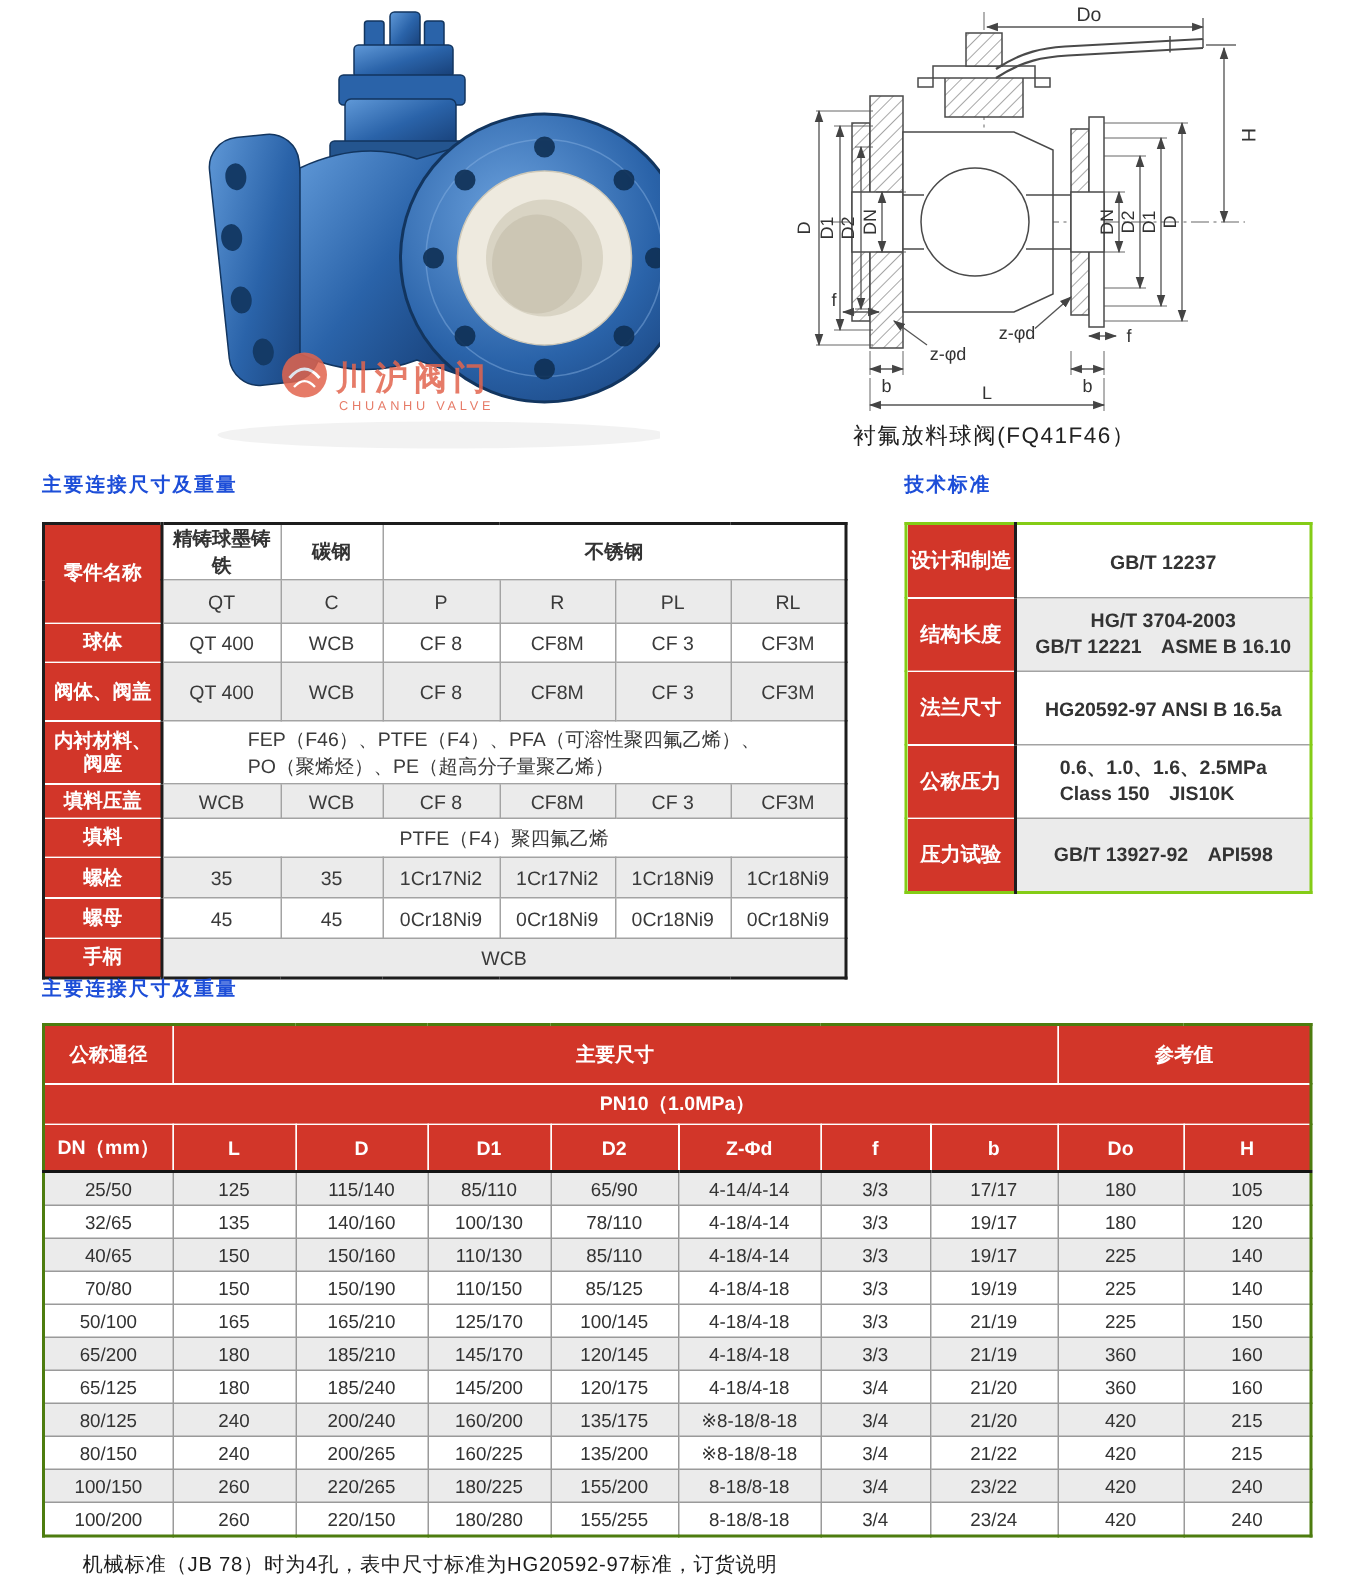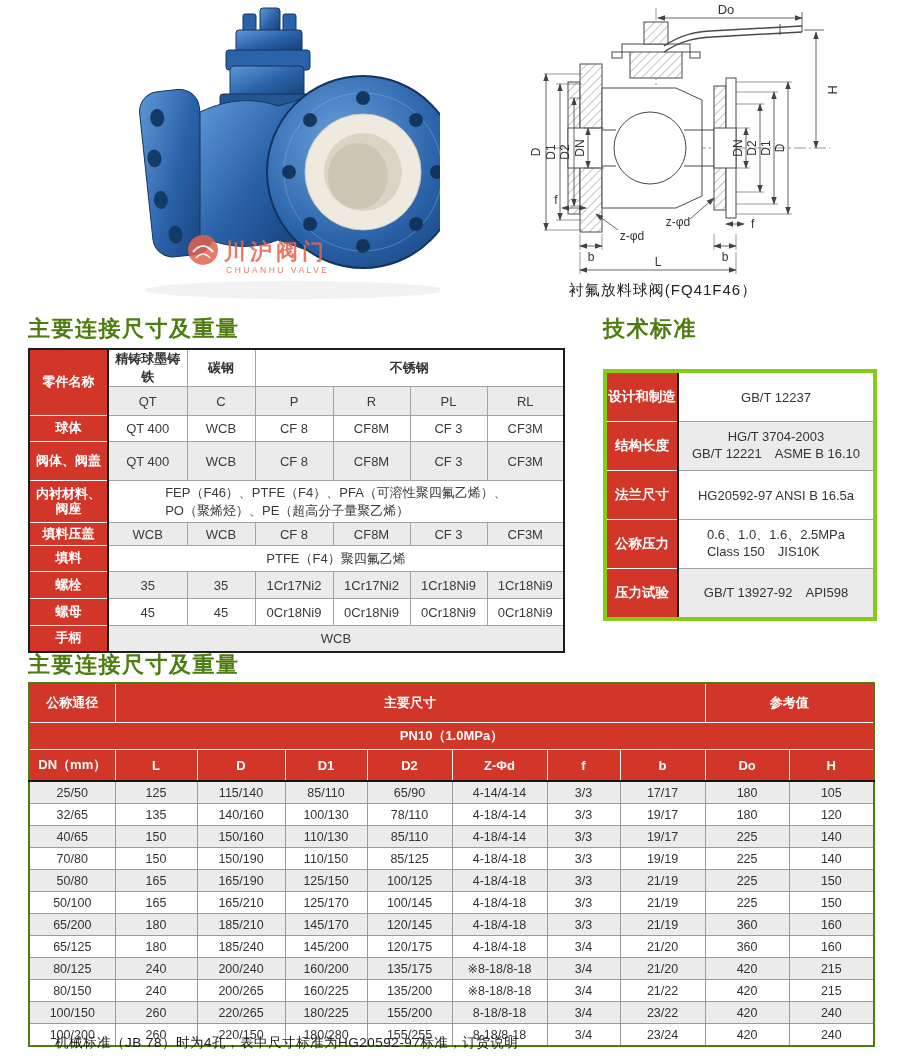--- a/index.html
+++ b/index.html
@@ -1,32 +1,32 @@
 <!DOCTYPE html>
 <html><head>
 <meta charset="utf-8">
 <style>
   html,body{margin:0;padding:0;background:#fff;}
   .page{position:relative;width:900px;height:1064px;background:#fff;overflow:hidden;
         font-family:"Liberation Sans","DejaVu Sans",sans-serif;}
-  .sec-title{position:absolute;font-size:22px;font-weight:bold;color:#4d7c0f;letter-spacing:1.5px;}
+  .sec-title{position:absolute;font-size:13px;font-weight:bold;color:#1d4ed8;letter-spacing:1.5px;}
   table{border-collapse:collapse;position:absolute;table-layout:fixed;}
   td{overflow:hidden;}
   
   .t1{left:28px;top:348px;width:535px;border:2px solid #1d1d1d;}
   .t1 td{border:1px solid #a3a3a3;text-align:center;font-size:13px;color:#3a3a3a;padding:0 2px;}
   .t1 td.red{background:#d23629;color:#fff;font-weight:bold;border:1px solid rgba(255,255,255,.78);
              border-right:2px solid #1d1d1d;font-size:13px;line-height:1.15;}
   .t1 .bh{font-weight:bold;color:#333;}
   tr.w{background:#fff;} tr.g{background:#ebebeb;}
   .lines{display:inline-block;text-align:left;line-height:1.35;}
   .lines.ctr{text-align:center;}
   
-  .tech{left:603px;top:369px;width:270px;border:4px solid #84cc16;}
-  .tech td{border:1px solid #a3a3a3;height:46px;text-align:center;font-size:13px;color:#333;}
+  .tech{left:603px;top:348px;width:270px;border:2px solid #84cc16;}
+  .tech td{border:1px solid #a3a3a3;height:46px;text-align:center;font-size:13px;color:#333;font-weight:bold;}
   .tech td.red{background:#d23629;color:#fff;font-weight:bold;border:1px solid rgba(255,255,255,.78);
                border-right:2px solid #1d1d1d;font-size:13.5px;}
   .tech .lines{line-height:1.3;}
   
   .t2{left:28px;top:682px;width:845px;border:2px solid #4d7c0f;}
   .t2 td{border:1px solid #9a9a9a;text-align:center;font-size:12.5px;color:#333;height:21px;padding:0;}
   .t2 tr.rh td{background:#d23629;color:#fff;font-weight:bold;border:1px solid rgba(255,255,255,.8);font-size:13px;}
   .t2 tr.top td{height:38px;}
   .t2 tr.band td{height:26px;}
   .t2 tr.cols td{height:30px;border-bottom:2px solid #141414;}
@@ -428,32 +428,20 @@
           <td>150</td>
           <td>150/190</td>
           <td>110/150</td>
           <td>85/125</td>
           <td>4-18/4-18</td>
           <td>3/3</td>
           <td>19/19</td>
           <td>225</td>
           <td>140</td>
         </tr>
-        <tr class="g">
-          <td>50/80</td>
-          <td>165</td>
-          <td>165/190</td>
-          <td>125/150</td>
-          <td>100/125</td>
-          <td>4-18/4-18</td>
-          <td>3/3</td>
-          <td>21/19</td>
-          <td>225</td>
-          <td>150</td>
-        </tr>
         <tr class="w">
           <td>50/100</td>
           <td>165</td>
           <td>165/210</td>
           <td>125/170</td>
           <td>100/145</td>
           <td>4-18/4-18</td>
           <td>3/3</td>
           <td>21/19</td>
           <td>225</td>

